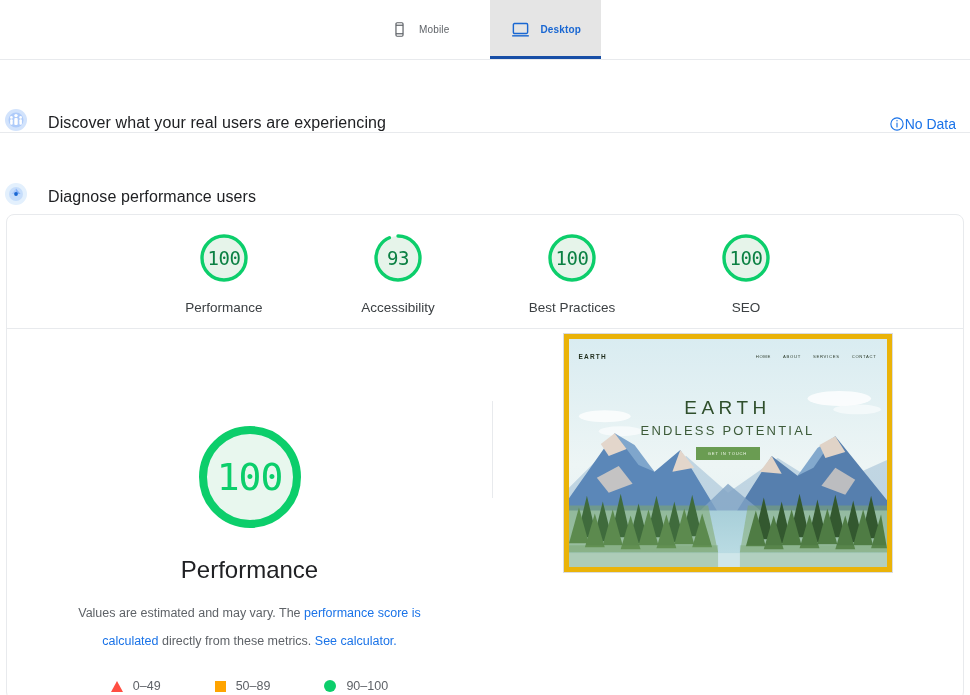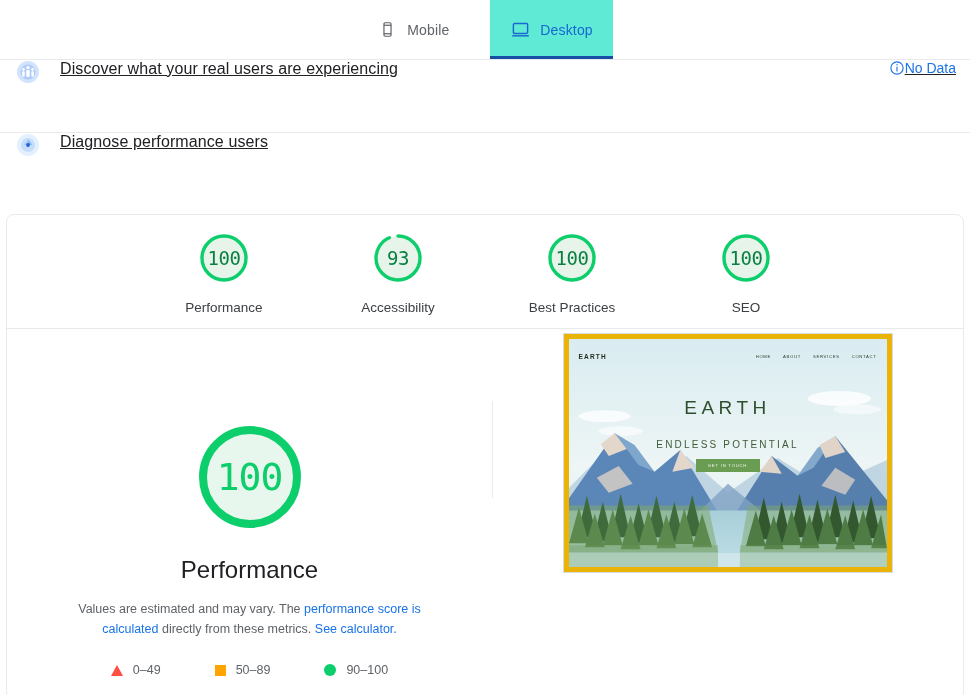--- a/index.html
+++ b/index.html
@@ -25,54 +25,53 @@
     border-bottom: 1px solid #e8eaed;
     background: #fff;
   }
   .tab {
     display: flex;
     align-items: center;
     gap: 10px;
     padding: 8px 20px;
     position: relative;
     cursor: pointer;
-    font-size: 14px;
+    font-size: 10px;
     color: #5f6368;
     letter-spacing: .15px;
   }
   .tab .ticon {
     display: inline-flex;
     align-items: center;
     justify-content: center;
     width: 20px;
     height: 20px;
   }
   .tab.active {
-    background: #5eead4;
+    background: #e5e5e5;
     color: #1967d2;
-    font-weight: 400;
+    font-weight: 700;
     margin-left: 21px;
   }
   .tab.active::after {
     content: "";
     position: absolute;
     left: 0; right: 0; bottom: 0;
     height: 3px;
     background: #174ea6;
   }
 
   
   .section-row {
     display: flex;
-    align-items: flex-start;
+    align-items: flex-end;
     height: 73px;
-    padding: 0 14px 0 16px;
+    padding: 0 14px 0 4px;
     border-bottom: 1px solid #e8eaed;
     box-sizing: border-box;
-    text-decoration: underline;
   }
   .section-row.no-border { border-bottom: none; }
   .sec-icon {
     width: 24px; height: 24px;
     flex: 0 0 24px;
     border-radius: 50%;
     display: flex; align-items: center; justify-content: center;
     margin-right: 20px;
   }
   .sec-title {
@@ -177,21 +176,21 @@
     margin-top: 21px;
     font-size: 24px;
     color: #202124;
     font-weight: 400;
   }
   .desc {
     margin-top: 15px;
     width: 400px;
     text-align: center;
     font-size: 12.5px;
-    line-height: 20px;
+    line-height: 28px;
     color: #5f6368;
   }
   .desc a {
     color: #1a73e8;
     text-decoration: none;
     cursor: pointer;
   }
   .legend {
     margin-top: 24px;
     display: flex;
@@ -266,22 +265,22 @@
     top: 58px;
     text-align: center;
   }
   .tn-h1 {
     font-size: 19px;
     letter-spacing: 4.5px;
     color: #2f4f2c;
     font-weight: 400;
   }
   .tn-h2 {
-    margin-top: 20px;
-    font-size: 10px;
+    margin-top: 4px;
+    font-size: 13px;
     letter-spacing: 2.2px;
     color: #3c5a38;
   }
   .tn-btn {
     margin: 9px auto 0 auto;
     width: 64px;
     height: 13px;
     background: #6a9c52;
     display: flex;
     align-items: center;

